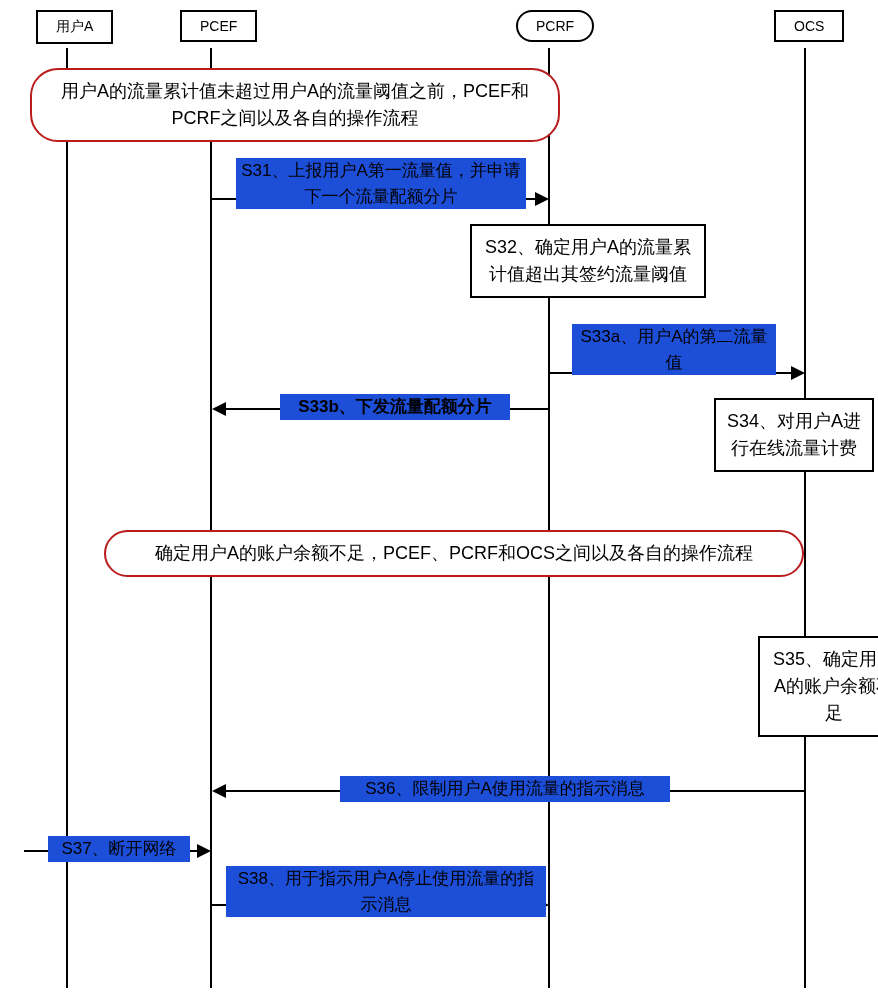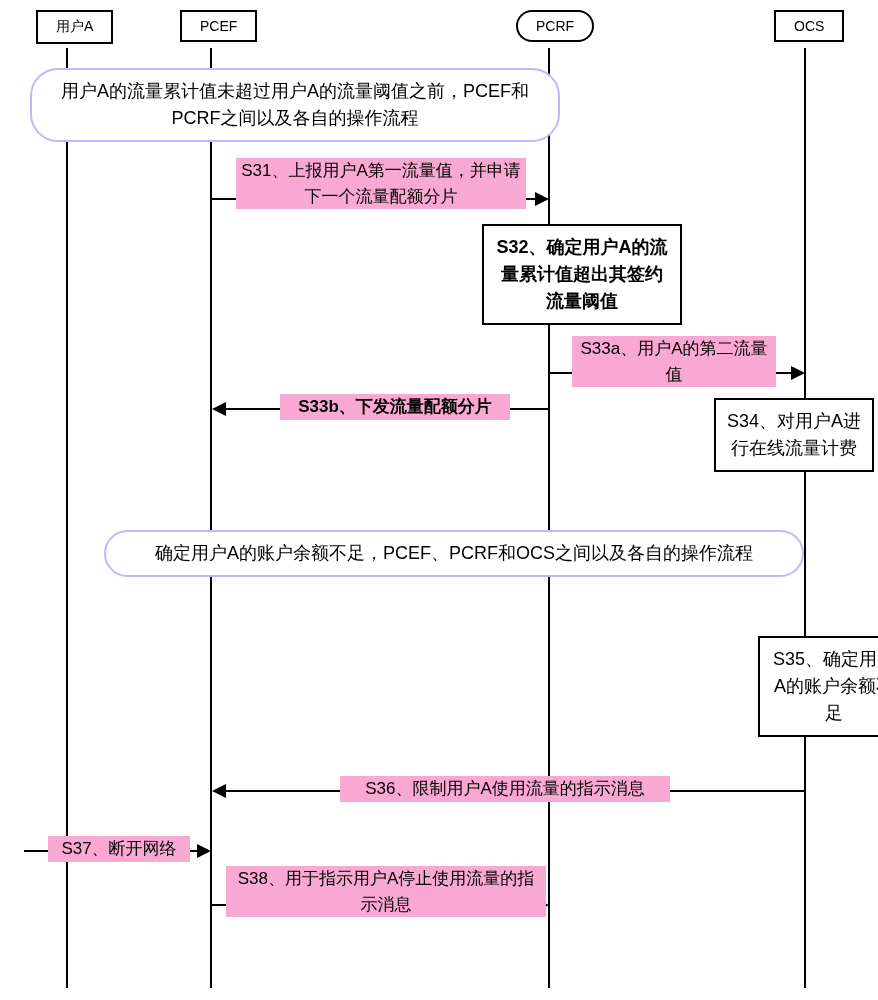--- a/index.html
+++ b/index.html
@@ -22,21 +22,21 @@
     }
     .lifeline {
       position: absolute;
       top: 48px;
       width: 2px;
       background: #000;
       height: 940px;
     }
     .note-box {
       position: absolute;
-      border: 2px solid #c4b5fd;
+      border: 2px solid #b91c1c;
       background: #fff;
       text-align: center;
       padding: 8px 14px;
       font-size: 18px;
       line-height: 1.5;
       border-radius: 28px;
     }
     .activity-box {
       position: absolute;
       border: 2px solid #000;
@@ -44,21 +44,21 @@
       text-align: center;
       padding: 8px 10px;
       font-size: 18px;
       line-height: 1.5;
     }
     .msg-label {
       position: absolute;
       text-align: center;
       font-size: 17px;
       line-height: 1.5;
-      background: #f9a8d4;
+      background: #1d4ed8;
       padding: 0 4px;
     }
     .arrow-line {
       position: absolute;
       height: 2px;
       background: #000;
     }
     .arrow-head-right {
       position: absolute;
       width: 0; height: 0;
@@ -86,25 +86,25 @@
 <div class="lifeline" style="left:210px;"></div>
 <div class="lifeline" style="left:548px;"></div>
 <div class="lifeline" style="left:804px;"></div>
 
 <div class="note-box" style="left:30px; top:68px; width:530px;">用户A的流量累计值未超过用户A的流量阈值之前，PCEF和PCRF之间以及各自的操作流程</div>
 
 <div class="arrow-line" style="left:212px; top:198px; width:324px;"></div>
 <div class="arrow-head-right" style="left:535px; top:192px;"></div>
 <div class="msg-label" style="left:236px; top:158px; width:290px;">S31、上报用户A第一流量值，并申请下一个流量配额分片</div>
 
-<div class="activity-box" style="left:482px; top:224px; width:200px;font-weight:bold;">S32、确定用户A的流量累计值超出其签约流量阈值</div>
+<div class="activity-box" style="left:470px; top:224px; width:236px;">S32、确定用户A的流量累计值超出其签约流量阈值</div>
 
 <div class="arrow-line" style="left:550px; top:372px; width:244px;"></div>
 <div class="arrow-head-right" style="left:791px; top:366px;"></div>
-<div class="msg-label" style="left:572px; top:336px; width:204px;">S33a、用户A的第二流量值</div>
+<div class="msg-label" style="left:572px; top:324px; width:204px;">S33a、用户A的第二流量值</div>
 
 <div class="arrow-line" style="left:224px; top:408px; width:324px;"></div>
 <div class="arrow-head-left" style="left:212px; top:402px;"></div>
 <div class="msg-label" style="left:280px; top:394px; width:230px;font-weight:bold;">S33b、下发流量配额分片</div>
 
 <div class="activity-box" style="left:714px; top:398px; width:160px;">S34、对用户A进行在线流量计费</div>
 
 <div class="note-box" style="left:104px; top:530px; width:700px;">确定用户A的账户余额不足，PCEF、PCRF和OCS之间以及各自的操作流程</div>
 
 <div class="activity-box" style="left:722px; top:636px; width:152px;margin-left:36px;">S35、确定用户A的账户余额不足</div>

